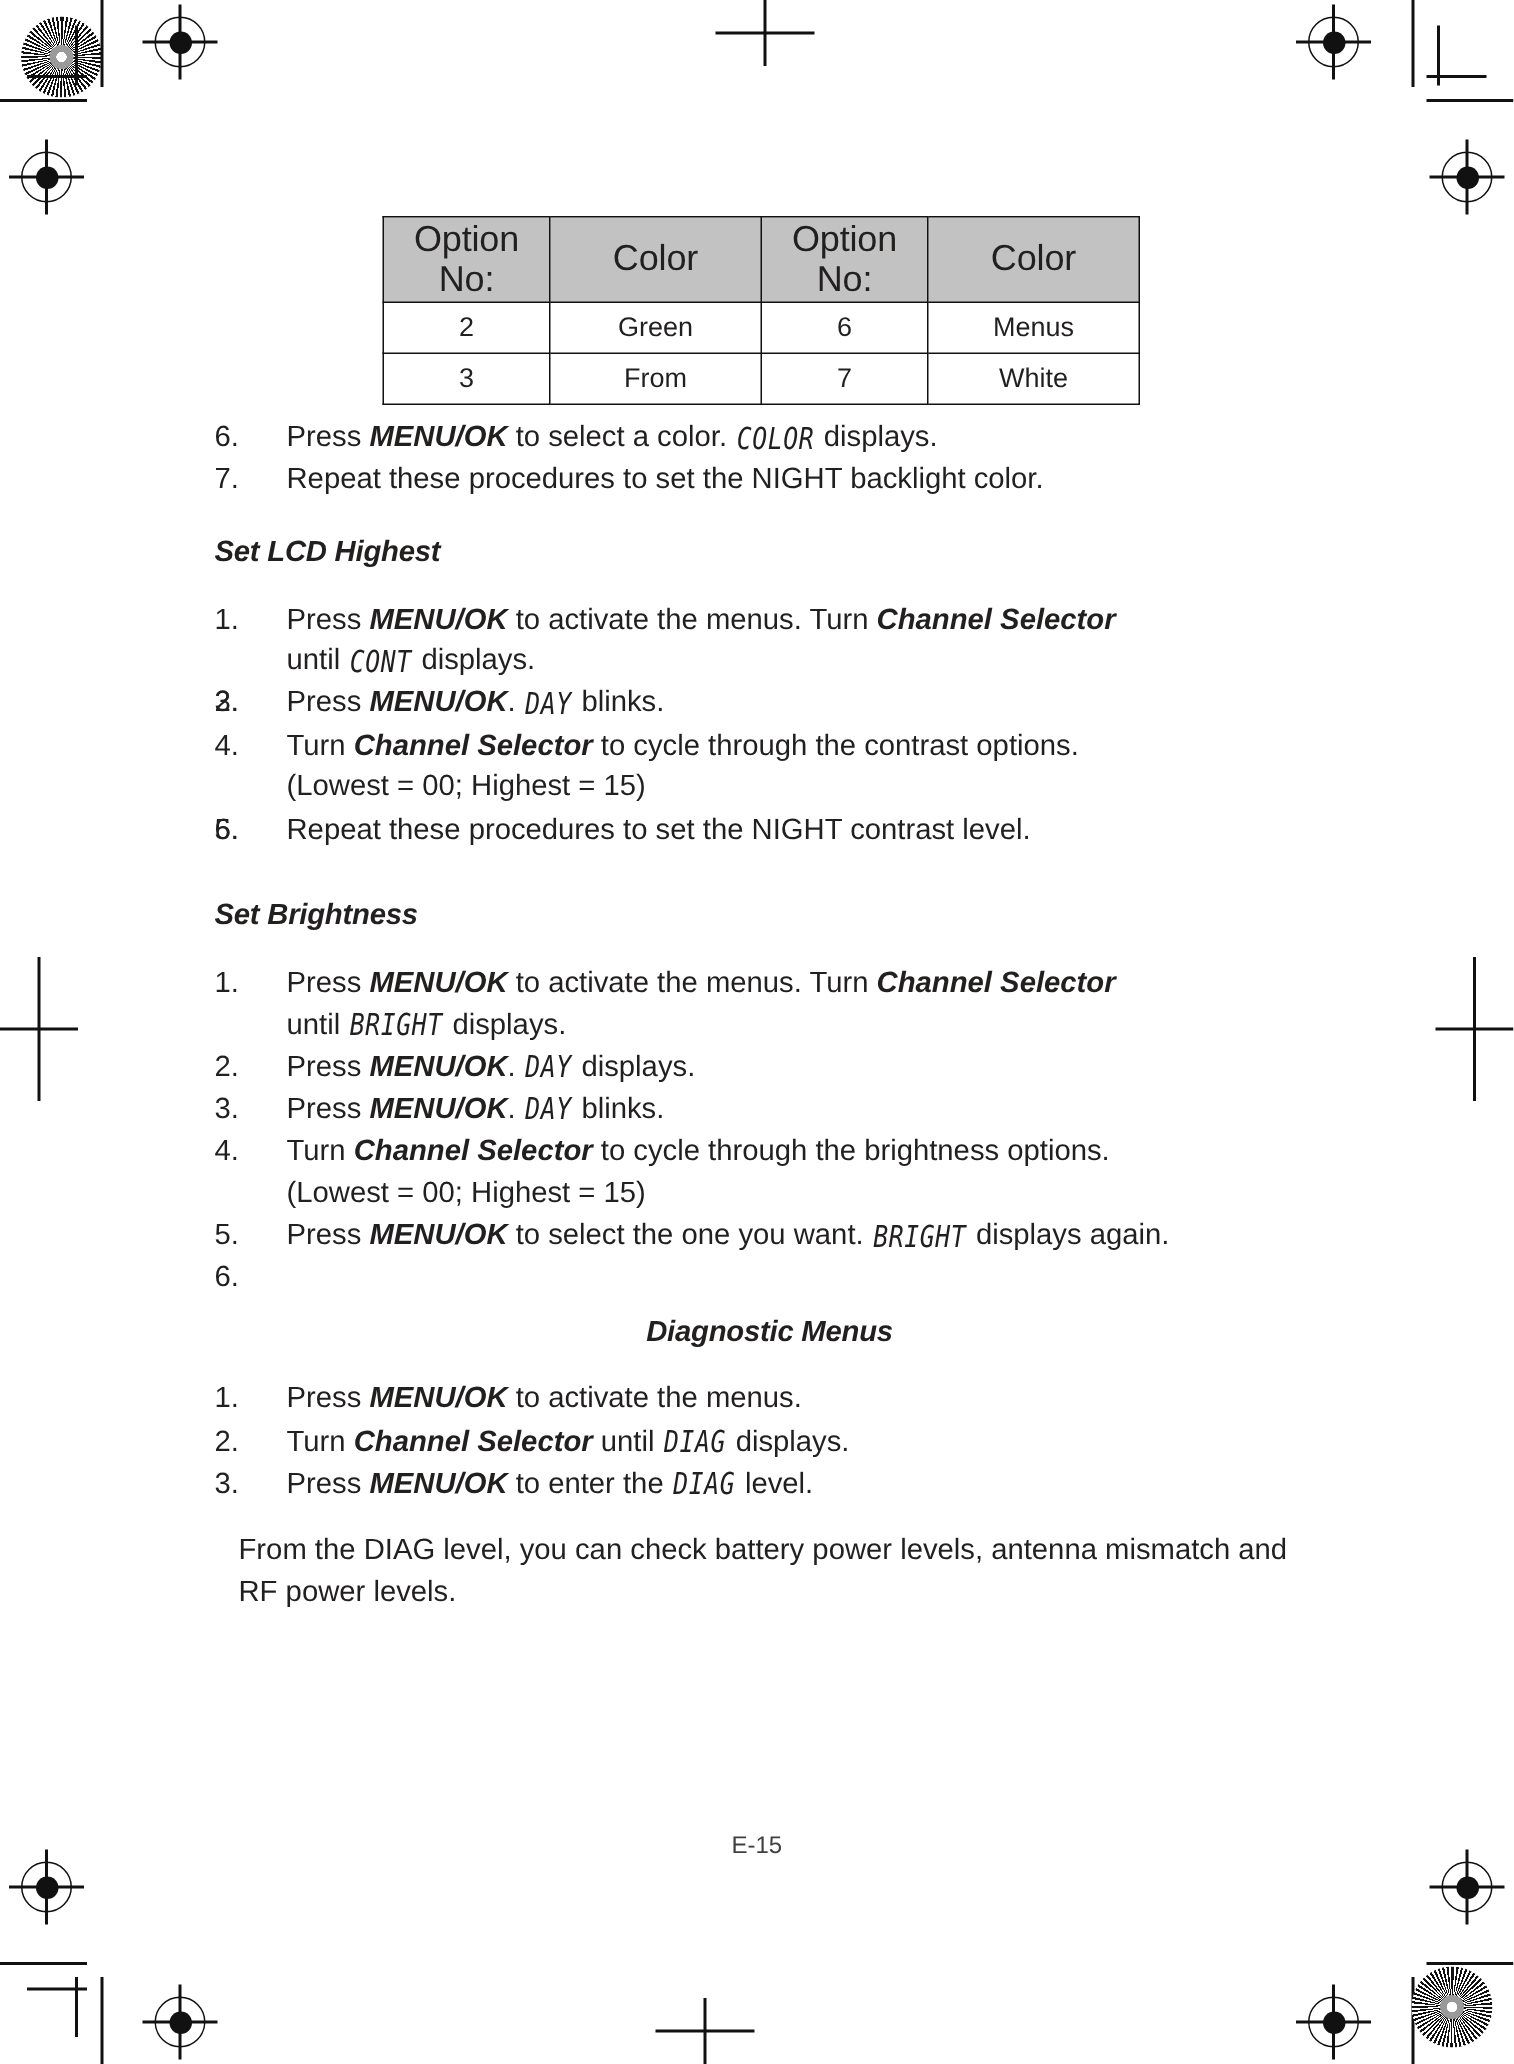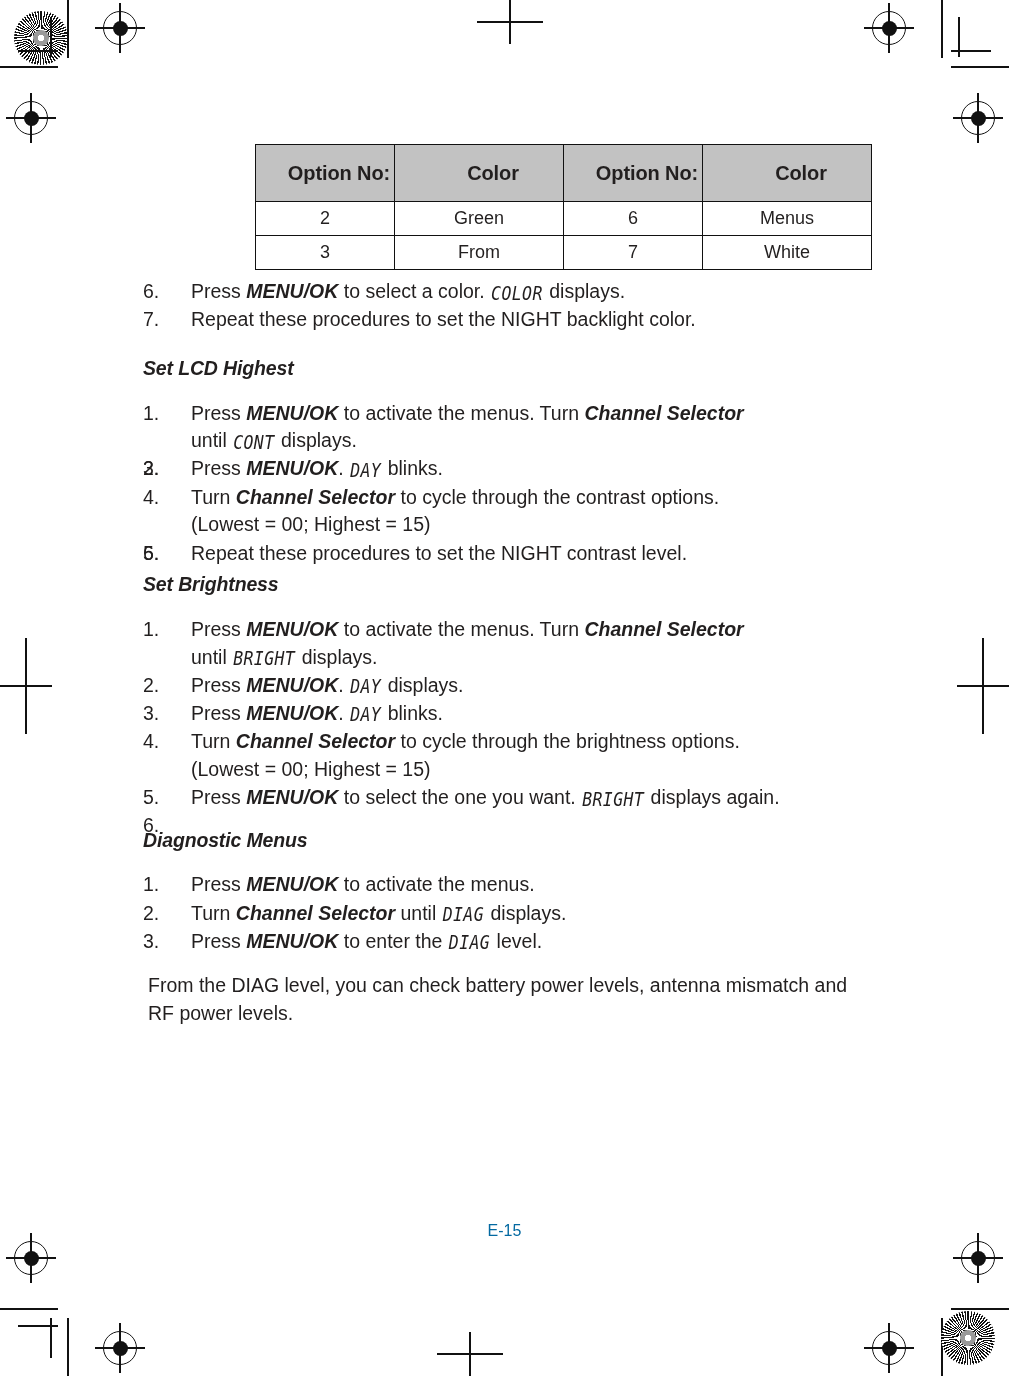--- a/index.html
+++ b/index.html
@@ -95,26 +95,25 @@
     table-layout: fixed;
   }
   .color-table td, .color-table th {
     border: 1.3px solid #111;
     text-align: center;
     vertical-align: middle;
     padding: 0;
   }
   .color-table thead th {
     background: #c2c2c2;
-    font-weight: bold;
-    font-size: 20px;
+    font-weight: normal;
+    font-size: 24px;
     height: 56px;
     line-height: 1.13;
     letter-spacing: -0.1px;
-    padding-left: 28px;
   }
   .color-table tbody td {
     background: #ffffff;
     font-weight: normal;
     font-size: 18px;
     height: 33px;
   }
   .col-optno { width: 110px; }
   .col-color { width: 140px; }
 
@@ -149,21 +148,21 @@
     font-weight: bold;
     font-style: italic;
     margin: 0;
     padding: 0;
     letter-spacing: -0.15px;
   }
 
   .para {
     font-size: 19.5px;
     line-height: 1.42;
-    margin: 5px;
+    margin: 16px;
   }
 
   b, strong { font-weight: bold; font-style: italic; }
 
   
   .lcd {
     font-family: "DejaVu Sans Mono", monospace;
     font-style: italic;
     font-weight: normal;
     font-size: 16.5px;
@@ -174,21 +173,21 @@
     padding: 0 1px;
   }
 
   .footer {
     position: absolute;
     left: 0;
     top: 1222px;
     width: 1009px;
     text-align: center;
     font-size: 16px;
-    color: #0369a1;
+    color: #404040;
   }
 </style>
 </head>
 <body>
 
 <div>
 
   <div class="star mark" style="left:14px; top:11px;"></div>
   <div class="crop-v mark" style="left:67px; top:0px; height:58px;"></div>
   <div class="crop-h mark" style="left:0px; top:66px; width:58px;"></div>
@@ -307,30 +306,30 @@
     <div id="sections-host">
         <h3 class="sect" style="margin-top: 21px; margin-bottom: 17px;">Set LCD Highest</h3>
         <ol class="steps">
           <li><span class="num">1.</span><span>Press <b>MENU/OK</b> to activate the menus. Turn <b>Channel Selector</b><br>until <span class="lcd">CONT</span> displays.</span></li>
           <li><span class="num">2.</span></li>
           <li><span class="num">3.</span><span>Press <b>MENU/OK</b>. <span class="lcd">DAY</span> blinks.</span></li>
           <li><span class="num">4.</span><span>Turn <b>Channel Selector</b> to cycle through the contrast options.<br>(Lowest = 00; Highest = 15)</span></li>
           <li><span class="num">5.</span></li>
           <li><span class="num">6.</span><span>Repeat these procedures to set the NIGHT contrast level.</span></li>
         </ol>
-        <h3 class="sect" style="margin-top: 4px; margin-bottom: 17px;">Set Brightness</h3>
+        <h3 class="sect" style="margin-top: 30px; margin-bottom: 17px;">Set Brightness</h3>
         <ol class="steps">
           <li><span class="num">1.</span><span>Press <b>MENU/OK</b> to activate the menus. Turn <b>Channel Selector</b><br>until <span class="lcd">BRIGHT</span> displays.</span></li>
           <li><span class="num">2.</span><span>Press <b>MENU/OK</b>. <span class="lcd">DAY</span> displays.</span></li>
           <li><span class="num">3.</span><span>Press <b>MENU/OK</b>. <span class="lcd">DAY</span> blinks.</span></li>
           <li><span class="num">4.</span><span>Turn <b>Channel Selector</b> to cycle through the brightness options.<br>(Lowest = 00; Highest = 15)</span></li>
           <li><span class="num">5.</span><span>Press <b>MENU/OK</b> to select the one you want. <span class="lcd">BRIGHT</span> displays again.</span></li>
           <li><span class="num">6.</span></li>
         </ol>
-        <h3 class="sect" style="margin-top: 15px; margin-bottom: 17px;">Diagnostic Menus</h3>
+        <h3 class="sect" style="margin-top: 37px; margin-bottom: 17px; text-align: center;">Diagnostic Menus</h3>
         <ol class="steps">
           <li><span class="num">1.</span><span>Press <b>MENU/OK</b> to activate the menus.</span></li>
           <li><span class="num">2.</span><span>Turn <b>Channel Selector</b> until <span class="lcd">DIAG</span> displays.</span></li>
           <li><span class="num">3.</span><span>Press <b>MENU/OK</b> to enter the <span class="lcd">DIAG</span> level.</span></li>
         </ol>
         <p class="para" style="margin-top: 17px;">From the DIAG  level, you can check battery power levels, antenna mismatch and RF power levels.</p>
       </div>
   </div>
 
   <div class="footer">E-15</div>

